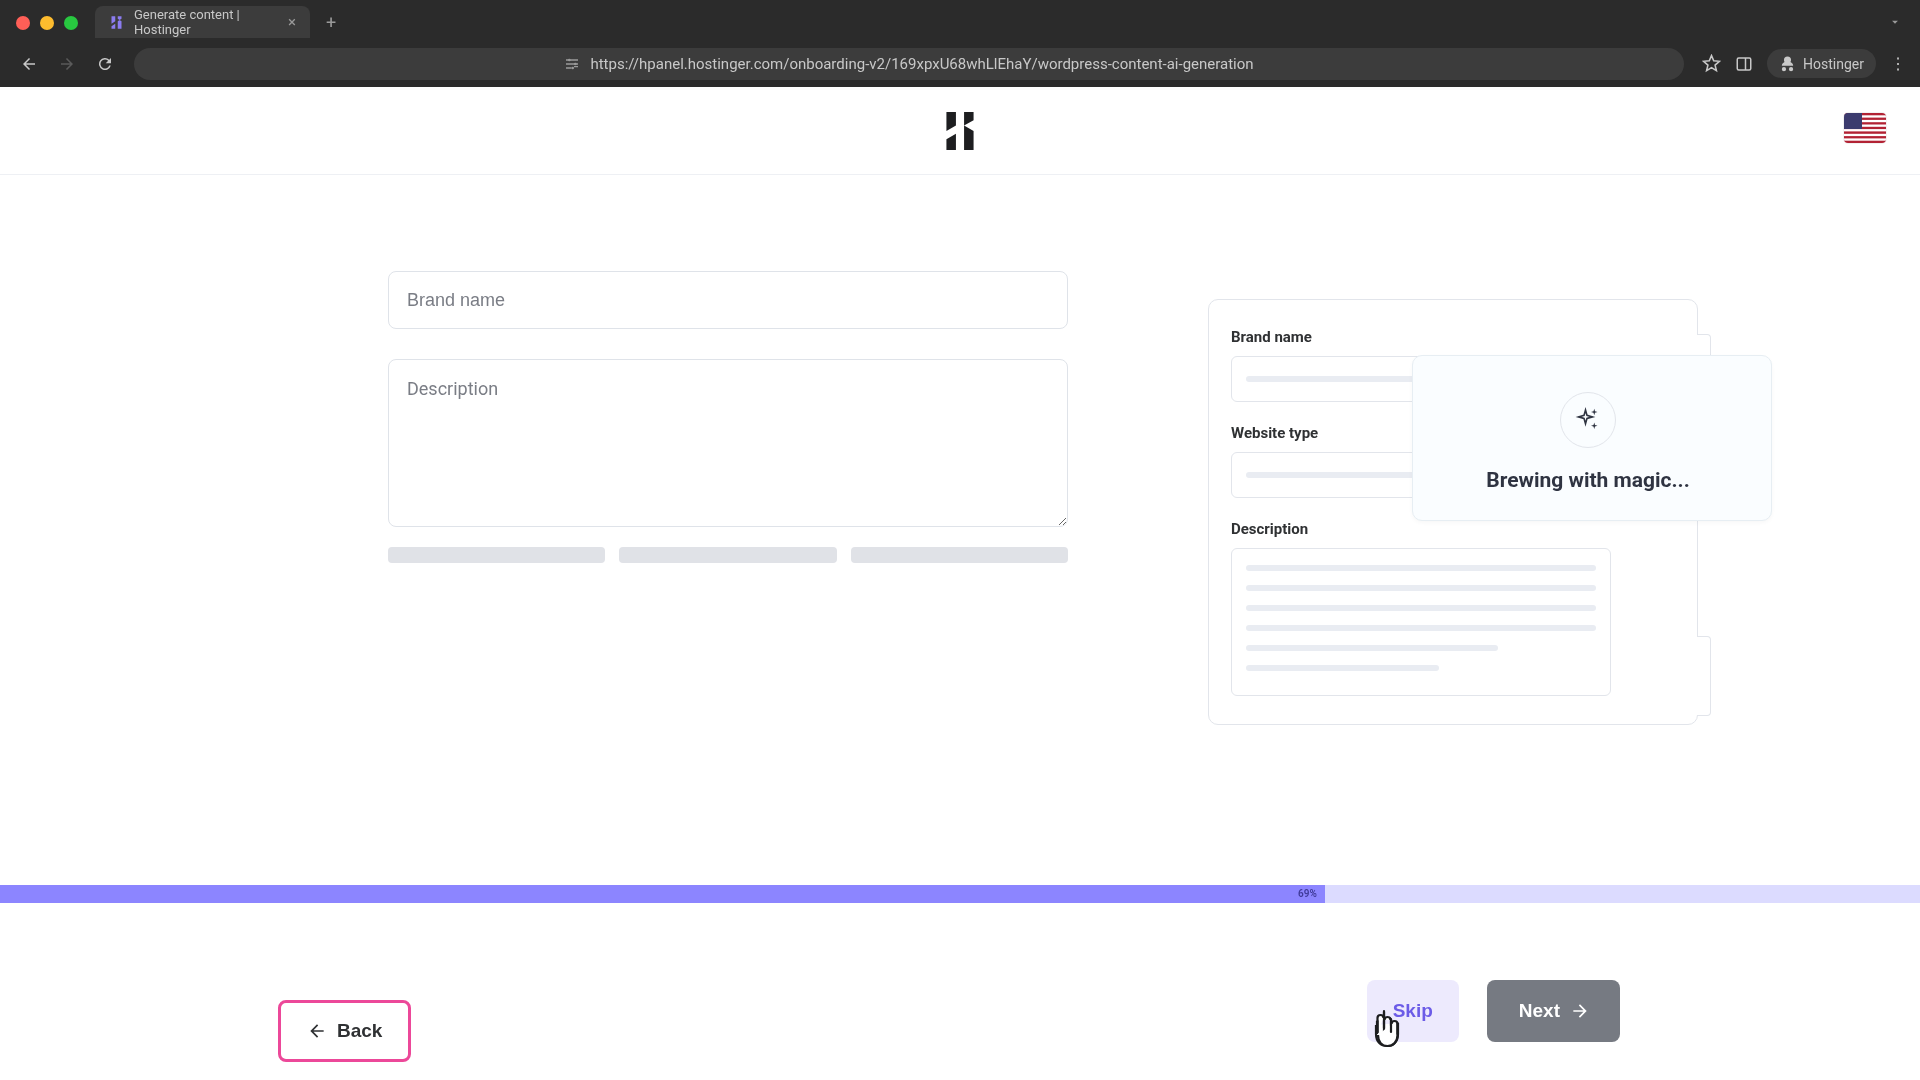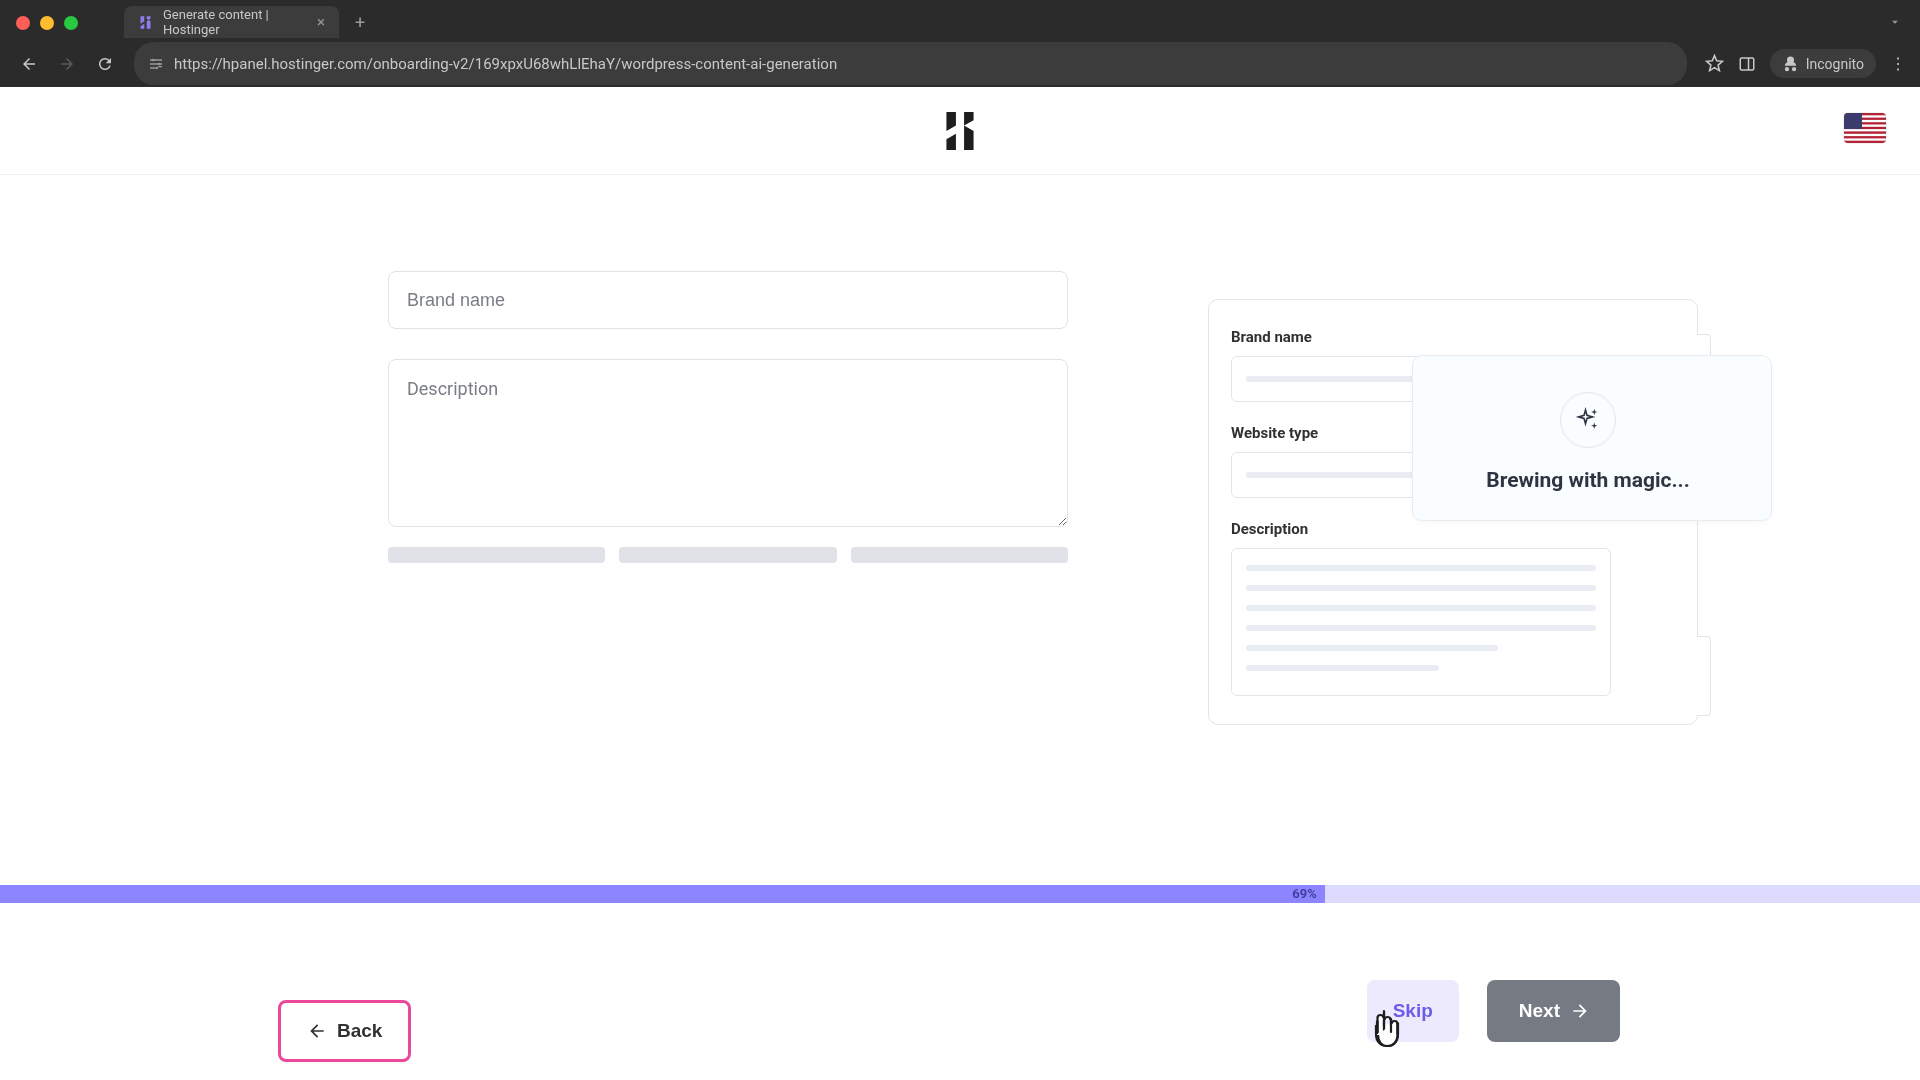--- a/index.html
+++ b/index.html
@@ -5,31 +5,31 @@
     * { margin: 0; padding: 0; box-sizing: border-box; }
     body { font-family: -apple-system, BlinkMacSystemFont, "Segoe UI", Roboto, sans-serif; background: #fff; width: 1920px; height: 1080px; overflow: hidden; position: relative; }
     
     
     .browser-chrome { background: #2b2b2b; height: 87px; position: relative; }
     .window-controls { position: absolute; top: 16px; left: 16px; display: flex; gap: 10px; }
     .window-dot { width: 14px; height: 14px; border-radius: 50%; }
     .dot-red { background: #ff5f57; }
     .dot-yellow { background: #febc2e; }
     .dot-green { background: #28c840; }
-    .tab-bar { position: absolute; top: 6px; left: 95px; display: flex; align-items: center; margin-left: 29px; }
+    .tab-bar { position: absolute; top: 6px; left: 95px; display: flex; align-items: center; }
     .tab { background: #3c3c3c; border-radius: 8px 8px 0 0; padding: 8px 14px; display: flex; align-items: center; gap: 10px; font-size: 13px; color: #c8c8c8; height: 32px; width: 215px; }
     .tab-favicon { width: 16px; height: 16px; display: flex; align-items: center; justify-content: center; color: #8b7cf0; font-weight: 900; font-size: 14px; }
     .tab-close { margin-left: auto; color: #9a9a9a; font-size: 15px; cursor: pointer; }
     .new-tab { color: #9a9a9a; font-size: 18px; margin-left: 16px; cursor: pointer; }
     .down-chevron-top { position: absolute; top: 15px; right: 18px; color: #9a9a9a; font-size: 13px; }
     
     .toolbar { position: absolute; top: 40px; left: 0; right: 0; height: 47px; display: flex; align-items: center; padding: 0 14px; gap: 8px; }
     .nav-btn { width: 30px; height: 30px; display: flex; align-items: center; justify-content: center; color: #9a9a9a; border-radius: 50%; cursor: pointer; }
     .nav-btn.dim { color: #555; }
-    .address-bar { flex: 1; background: #3c3c3c; border-radius: 20px; height: 43px; display: flex; align-items: center; padding: 16px 14px; gap: 10px; margin-left: 6px; }
+    .address-bar { flex: 1; background: #3c3c3c; border-radius: 20px; height: 32px; display: flex; align-items: center; padding: 16px 14px; gap: 10px; margin-left: 6px; justify-content: center; }
     .address-icon { color: #9a9a9a; font-size: 13px; }
     .url-text { color: #c8c8c8; font-size: 15px; }
     .toolbar-right { display: flex; align-items: center; gap: 14px; margin-left: 10px; color: #c8c8c8; }
     .incognito { display: flex; align-items: center; gap: 7px; font-size: 14px; background: #3c3c3c; border-radius: 18px; padding: 6px 12px; }
     .kebab { font-size: 16px; }
     
     
     .app-header { height: 88px; display: flex; align-items: center; justify-content: center; border-bottom: 1px solid #eef0f4; position: relative; }
     .flag { position: absolute; right: 34px; top: 26px; width: 42px; height: 30px; border-radius: 4px; overflow: hidden; box-shadow: 0 0 0 1px rgba(0,0,0,.05); }
     
@@ -65,21 +65,21 @@
     .handle-top { top: 34px; }
     .handle-bot { bottom: 8px; }
     
     .popover { position: absolute; top: 124px; left: 204px; width: 360px; background: #fafdff; border: 1px solid #e7eef3; border-radius: 10px; padding: 36px 24px 28px 16px; box-shadow: 0 2px 4px rgba(0,0,0,.03); text-align: center; }
     .popover-circle { width: 56px; height: 56px; border: 1px solid #e2e5eb; border-radius: 50%; margin: 0 auto 20px auto; display: flex; align-items: center; justify-content: center; }
     .popover-text { font-size: 21px; font-weight: 700; color: #2f3442; }
     
     
     .progress-bar { position: absolute; top: 885px; left: 0; right: 0; height: 18px; background: #dcdbff; }
     .progress-fill { height: 100%; background: #8c85ff; position: relative; }
-    .progress-pct { position: absolute; right: 8px; top: 0; font-size: 13px; color: #3f3a9a; font-weight: 600; line-height: 18px; }
+    .progress-pct { position: absolute; right: 8px; top: 0; font-size: 10px; color: #3f3a9a; font-weight: 600; line-height: 18px; }
     
     
     .footer { position: absolute; top: 960px; left: 0; right: 0; padding: 0 300px 0 278px; display: flex; align-items: center; }
     .btn { height: 62px; border-radius: 8px; font-size: 19px; font-weight: 700; display: flex; align-items: center; gap: 10px; padding: 0 26px; cursor: pointer; }
     .btn-back { border: 3px solid #ec4899; color: #2f3133; background: #fff; margin-top: 40px; }
     .btn-skip { background: #edeafd; color: #6c5ce7; margin-left: auto; border: none; }
     .btn-next { background: #767a82; color: #fff; margin-left: 28px; border: none; padding: 0 30px 0 32px; text-align: right; }
     
     .cursor { position: absolute; top: 1008px; left: 1368px; pointer-events: none; }
     
@@ -147,21 +147,21 @@
       <span>
         <svg width="18" height="18" viewBox="0 0 24 24">
             <rect fill="none" stroke="#c8c8c8" stroke-width="2" x="3" y="4" width="18" height="16" rx="2"></rect>
             <line stroke="#c8c8c8" stroke-width="2" x1="14" y1="4" x2="14" y2="20"></line>
           </svg>
       </span>
       <div class="incognito">
         <svg width="17" height="17" viewBox="0 0 24 24">
             <path fill="#c8c8c8" d="M12 2a5 5 0 0 0-5 5c0 1 .3 2 .8 2.8C5.6 10.8 4 12.7 4 15h16c0-2.3-1.6-4.2-3.8-5.2.5-.8.8-1.8.8-2.8a5 5 0 0 0-5-5zm-5 15a3 3 0 1 0 0 6 3 3 0 0 0 0-6zm10 0a3 3 0 1 0 0 6 3 3 0 0 0 0-6z"></path>
           </svg>
-        <span>Incognito</span>
+        <span>Hostinger</span>
       </div>
       <span class="kebab">⋮</span>
     </div>
   </div>
 </div>
 
 <div class="app-header">
   <div>
     <svg width="34" height="38" viewBox="0 0 24 28">
         <path fill="#1d1e20" d="M2 0h7v10L2 14V0zm13 28h7V14l-7-4v18zM2 20l7-4v12H2v-8zm20-14l-7 4V0h7v6z"></path>

